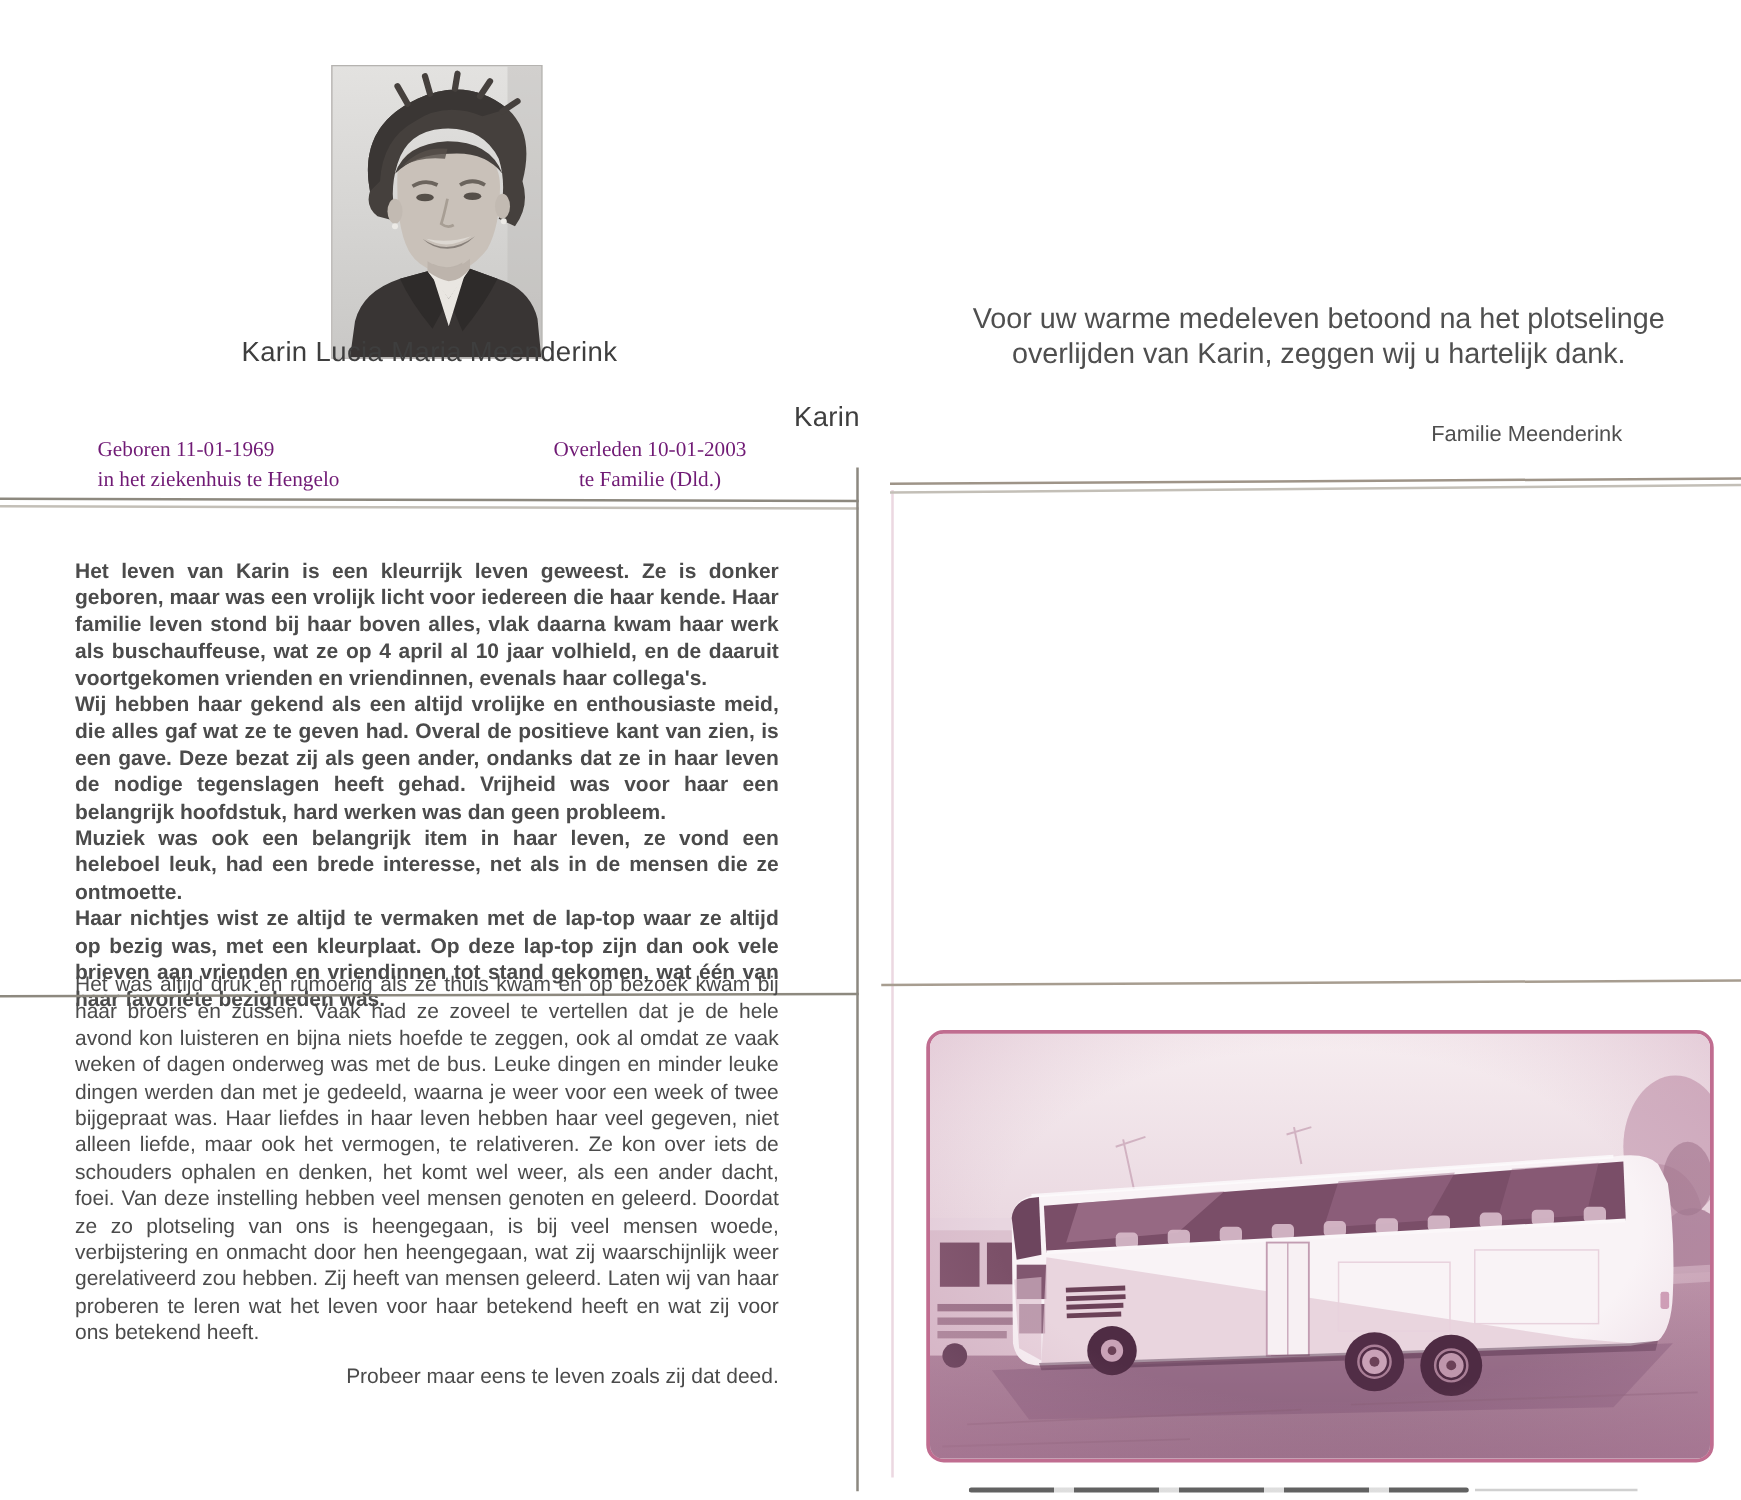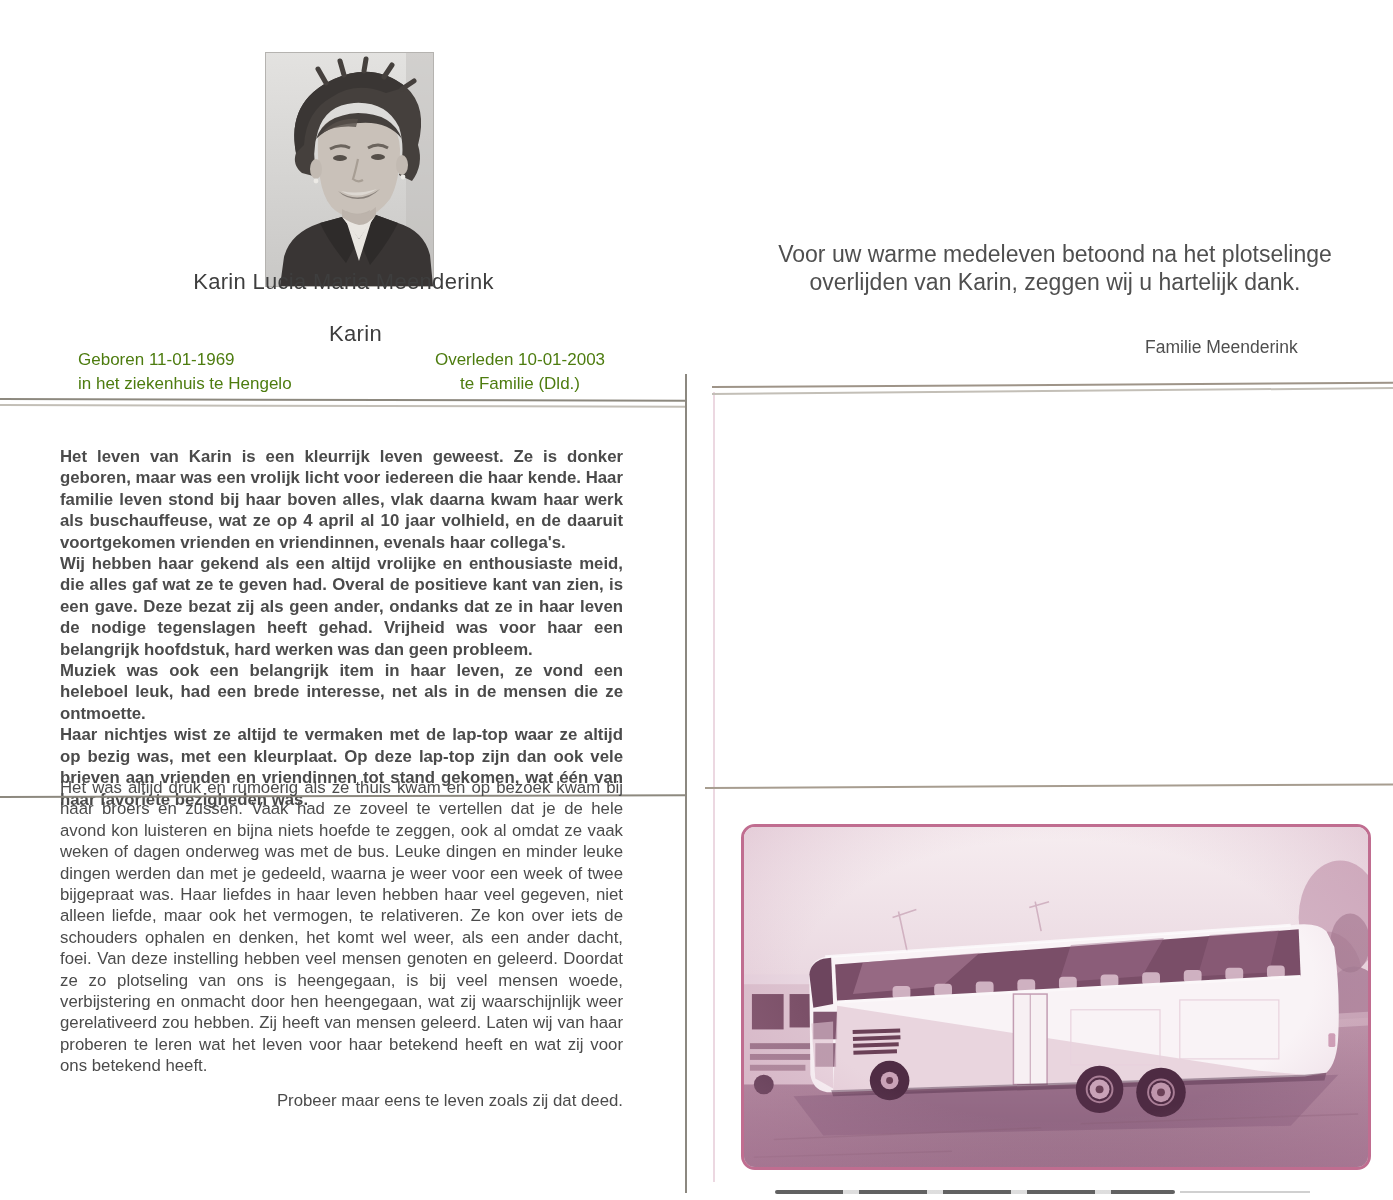--- a/index.html
+++ b/index.html
@@ -5,21 +5,21 @@
   html,body{margin:0;padding:0;}
   body{
     width:1393px;height:1200px;position:relative;background:#ffffff;
     font-family:"Liberation Sans", sans-serif;color:#4a4a4a;overflow:hidden;
   }
   .abs{position:absolute;}
   .center{text-align:center;}
   .page-title{
     font-size:22px;color:#3e3e3e;letter-spacing:.3px;
   }
-  .dates{font-size:17px;color:#4d7c0f;line-height:24px;}
+  .dates{font-size:17px;color:#701a75;line-height:24px;font-family:Liberation Serif, serif;}
   .body-text{
     font-size:16.8px;line-height:21.4px;text-align:justify;color:#4b4b4b;
   }
   .body-text p{margin:0;}
   .body-text p.gap{margin-top:13px;text-align:right;}
   .thanks{
     font-size:23px;line-height:28px;color:#4f4f4f;text-align:center;
   }
   .signature{font-size:17.5px;color:#4f4f4f;margin-top:29px;}
   .hline{height:2px;background:#8d897f;transform-origin:left center;}
@@ -74,21 +74,21 @@
     <path d="M76 156 L76 182 L110 182 L110 154 Q94 168 76 156 Z" fill="#bdb4ac"></path>
     <path d="M14 233 L18 204 Q24 180 54 170 L76 164 L93 186 L110 162 L132 170 Q158 178 164 202 L167 233 Z" fill="#393534"></path>
     <path d="M54 170 L76 164 L93 186 L80 210 Q62 188 54 170 Z" fill="#2e2b2a"></path>
     <path d="M132 170 L110 162 L93 186 L104 212 Q122 190 132 170 Z" fill="#2e2b2a"></path>
     <path d="M76 164 L93 186 L110 162 Q102 172 93 172 Q84 170 76 164 Z" fill="#e9e6e1"></path>
     <path d="M80 167 L93 208 L106 166 L93 186 Z" fill="#e9e6e1"></path>
   </svg>
 </div>
 
 <div class="abs page-title center" style="left:0;top:269px;width:687px;">Karin Lucia Maria Meenderink</div>
-<div class="abs page-title center" style="left:12px;top:321px;width:687px;">Karin</div>
+<div class="abs page-title center" style="left:1px;top:321px;width:687px;text-align:right;">Karin</div>
 
 <div class="abs dates" style="left:78px;top:348px;width:250px;">
   <div>Geboren 11-01-1969</div>
   <div>in het ziekenhuis te Hengelo</div>
 </div>
 <div class="abs dates center" style="left:425px;top:348px;width:190px;">
   <div>Overleden 10-01-2003</div>
   <div>te Familie (Dld.)</div>
 </div>
 

